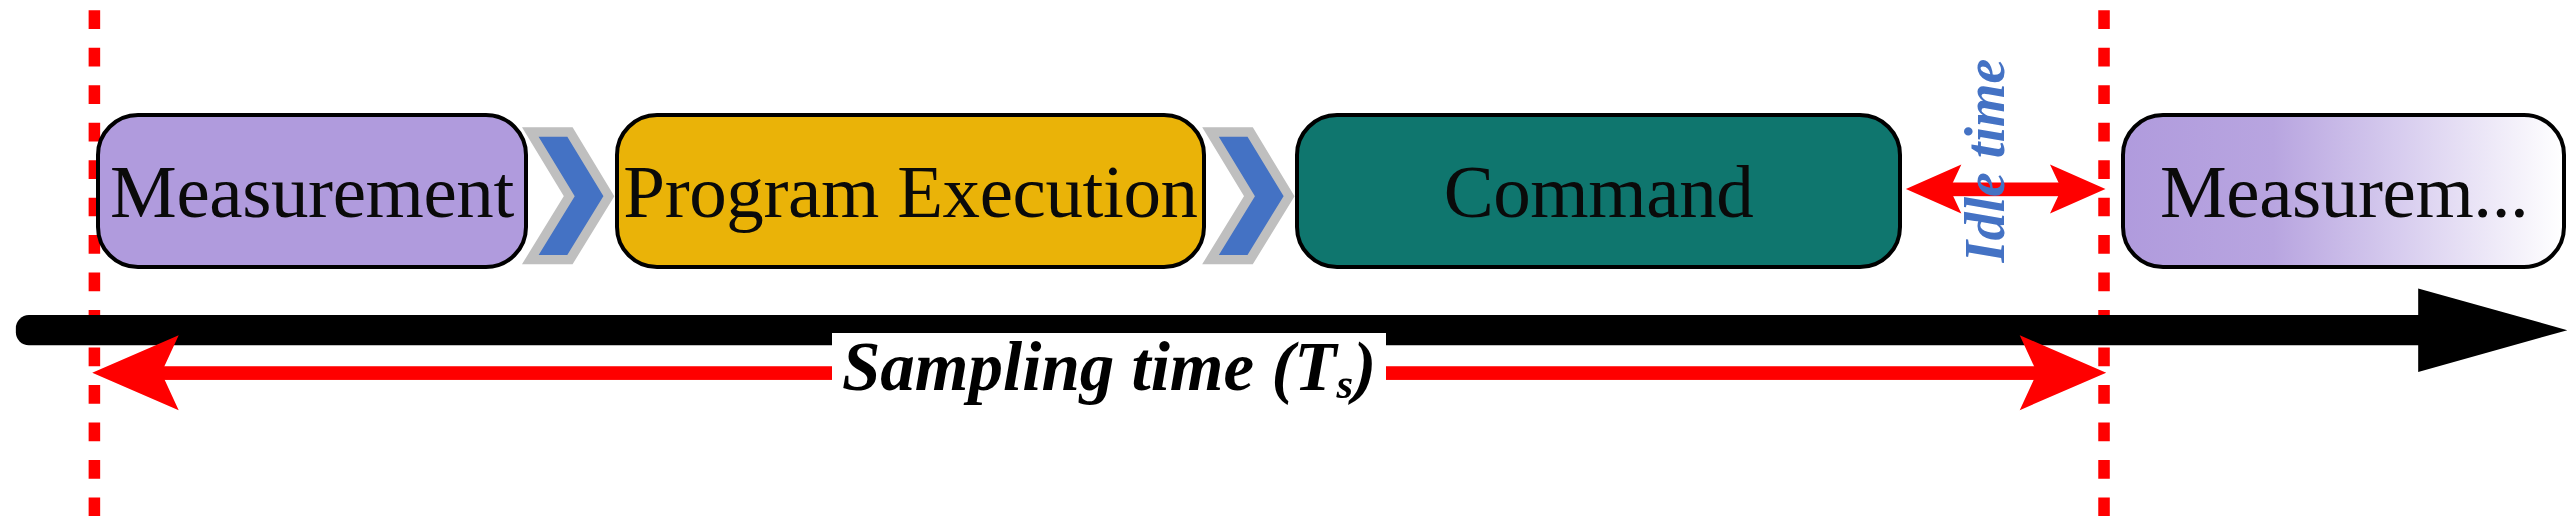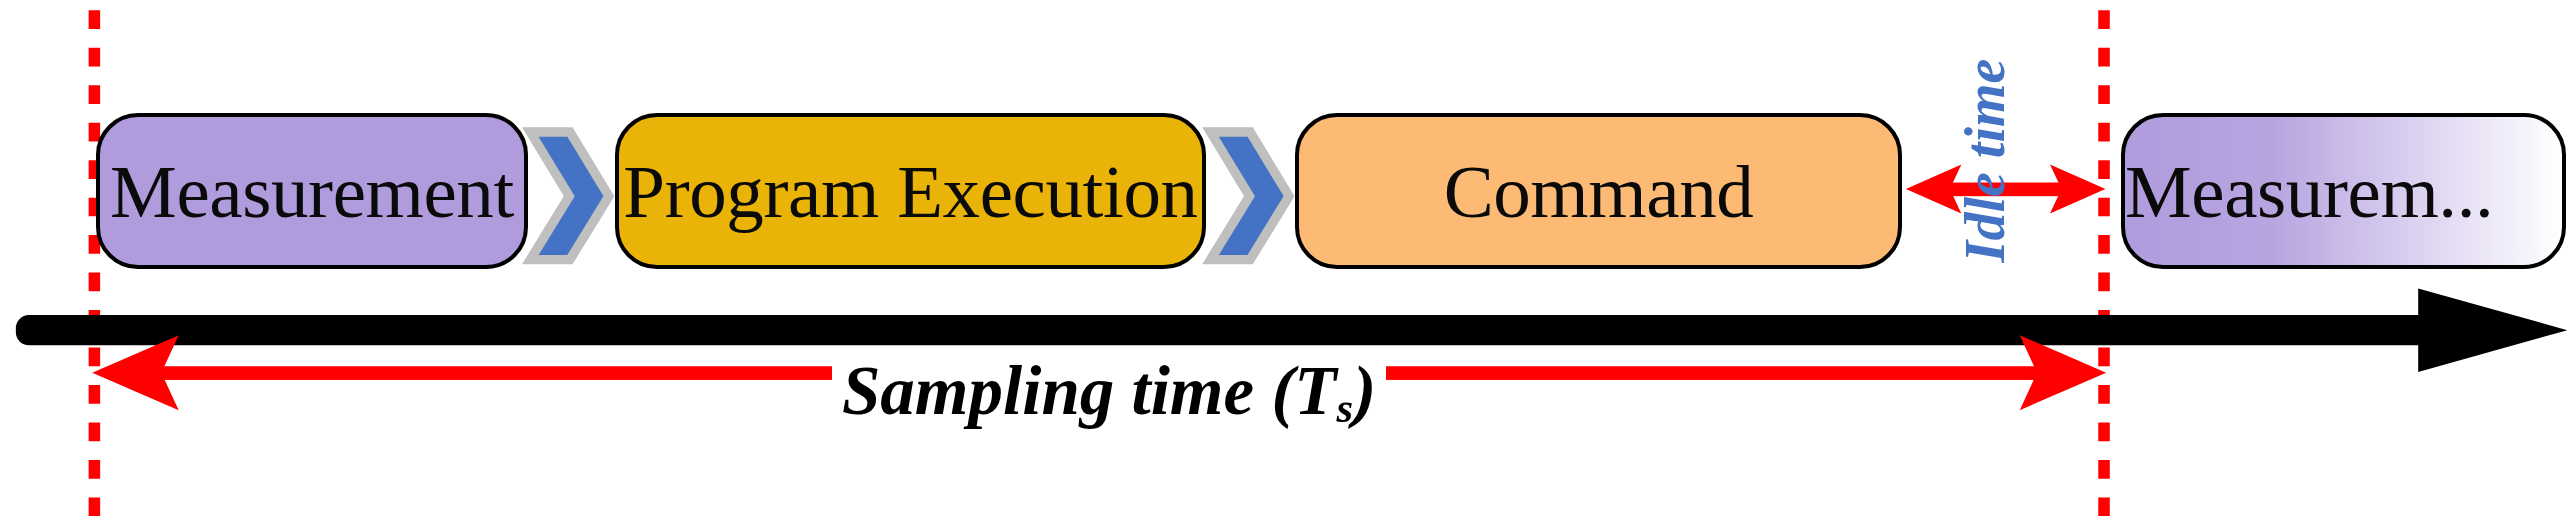--- a/index.html
+++ b/index.html
@@ -40,21 +40,20 @@
     position:absolute;
     font-family:"Liberation Serif",serif;
     font-style:italic;
     font-weight:700;
     font-size:69px;
     color:#000;
     white-space:nowrap;
     background:#ffffff;
     padding:0 10px;
     line-height:1;
-    margin-top:24px;
   }
   .sampling-label sub{font-size:0.62em;vertical-align:-0.18em;}
 </style>
 </head>
 <body>
 
 <div id="stage">
 
   <svg class="layer" viewBox="0 0 3575 735">
     <defs>
@@ -98,27 +97,27 @@
   </svg>
 
   <div class="stage-box" style="left:96px;top:113px;width:432px;height:156px;background:#B09BDD;">
     <span class="stage-label">Measurement</span>
   </div>
 
   <div class="stage-box" style="left:615px;top:113px;width:591px;height:156px;background:#eab308;">
     <span class="stage-label">Program Execution</span>
   </div>
 
-  <div class="stage-box" style="left:1295px;top:113px;width:607px;height:156px;background:#fdba74;">
+  <div class="stage-box" style="left:1295px;top:113px;width:607px;height:156px;background:#0f766e;">
     <span class="stage-label">Command</span>
   </div>
 
   <div class="stage-box" style="left:2121px;top:113px;width:445px;height:156px;
               background:linear-gradient(to right,#B09BDD 0%,#B8A5E0 34%,#D6CBEE 62%,#FFFFFF 100%);
-              justify-content:flex-start;">
+              justify-content:flex-start;padding-left:35px;">
     <span class="stage-label">Measurem...</span>
   </div>
 
   <div class="idle-label" style="left:1927px;top:20px;width:115px;height:281px;display:flex;align-items:center;justify-content:center;">
     <span>Idle time</span>
   </div>
 
   <div class="sampling-label" style="left:832px;top:333px;">
     <span>Sampling time (T</span><sub>s</sub><span>)</span>
   </div>

